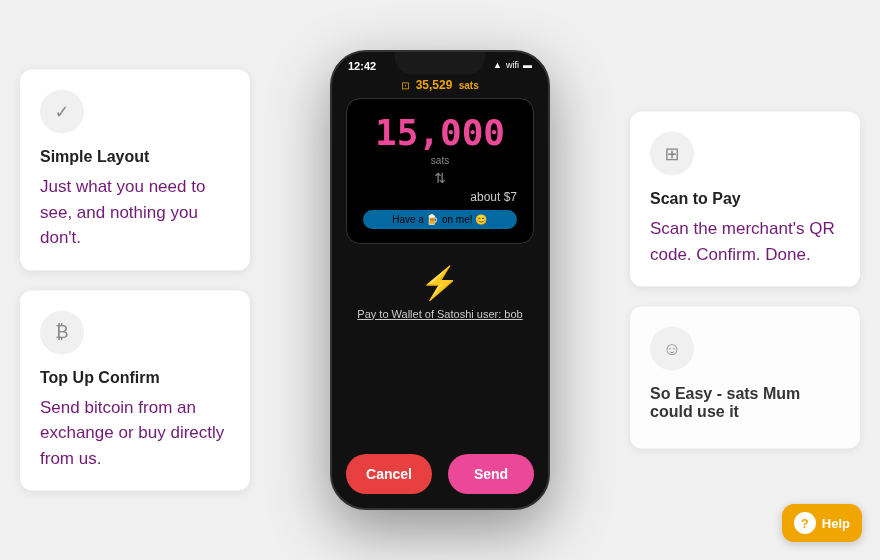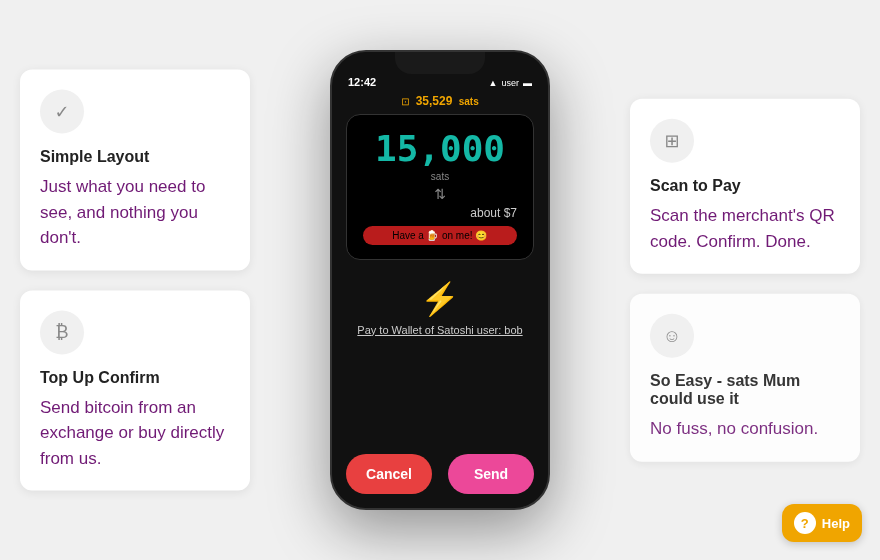--- a/index.html
+++ b/index.html
@@ -113,22 +113,22 @@
       background: #111;
       border-radius: 34px;
       overflow: hidden;
       position: relative;
     }
 
     
     .status-bar {
       display: flex;
       justify-content: space-between;
-      align-items: flex-end;
-      padding: 24px 16px 4px;
+      align-items: flex-start;
+      padding: 8px 16px 4px;
       position: relative;
       z-index: 5;
     }
 
     .status-bar .time {
       font-size: 11px;
       color: #fff;
       font-weight: 600;
     }
 
@@ -167,21 +167,21 @@
     .payment-card {
       margin: 0 14px 10px;
       background: #000;
       border-radius: 14px;
       padding: 14px 16px;
       border: 1px solid #333;
     }
 
     .payment-amount {
       font-size: 36px;
-      color: #14b8a6;
+      color: #ec4899;
       font-weight: 700;
       text-align: center;
       line-height: 1.1;
       font-family: monospace;
     }
 
     .payment-unit {
       font-size: 10px;
       color: #888;
       text-align: center;
@@ -196,21 +196,21 @@
     }
 
     .payment-fiat {
       font-size: 12px;
       color: #ccc;
       text-align: right;
       margin-bottom: 6px;
     }
 
     .payment-memo {
-      background: #b91c1c;
+      background: #0369a1;
       border-radius: 20px;
       padding: 4px 10px;
       font-size: 10px;
       color: #000;
       text-align: center;
       display: flex;
       align-items: center;
       justify-content: center;
       gap: 3px;
     }
@@ -342,21 +342,21 @@
 
   <div class="phone-wrapper">
     <div class="phone">
       <div class="phone-notch"></div>
       <div class="phone-screen">
 
         <div class="status-bar">
           <span class="time">12:42</span>
           <div class="icons">
             <span>▲</span>
-            <span>user</span>
+            <span>wifi</span>
             <span>▬</span>
           </div>
         </div>
 
         <div class="balance-bar">
           <span class="bal-icon">⊡</span>
           <span class="bal-text">
             <span>35,529</span>
             <span style="margin-left:3px;font-size:10px;color:#f0a500;">sats</span>
           </span>
@@ -393,21 +393,20 @@
       </div>
       <h3>Scan to Pay</h3>
       <p>Scan the merchant's QR code. Confirm. Done.</p>
     </div>
 
     <div class="feature-card partial">
       <div class="icon-circle">
         <span class="icon-person">☺</span>
       </div>
       <h3>So Easy - sats Mum could use it</h3>
-      <p>No fuss, no confusion.</p>
     </div>
   </div>
 
   <div class="bitdegree-badge">
     <div class="help-icon">
       <span>?</span>
     </div>
     <span class="help-text">Help</span>
   </div>
 

